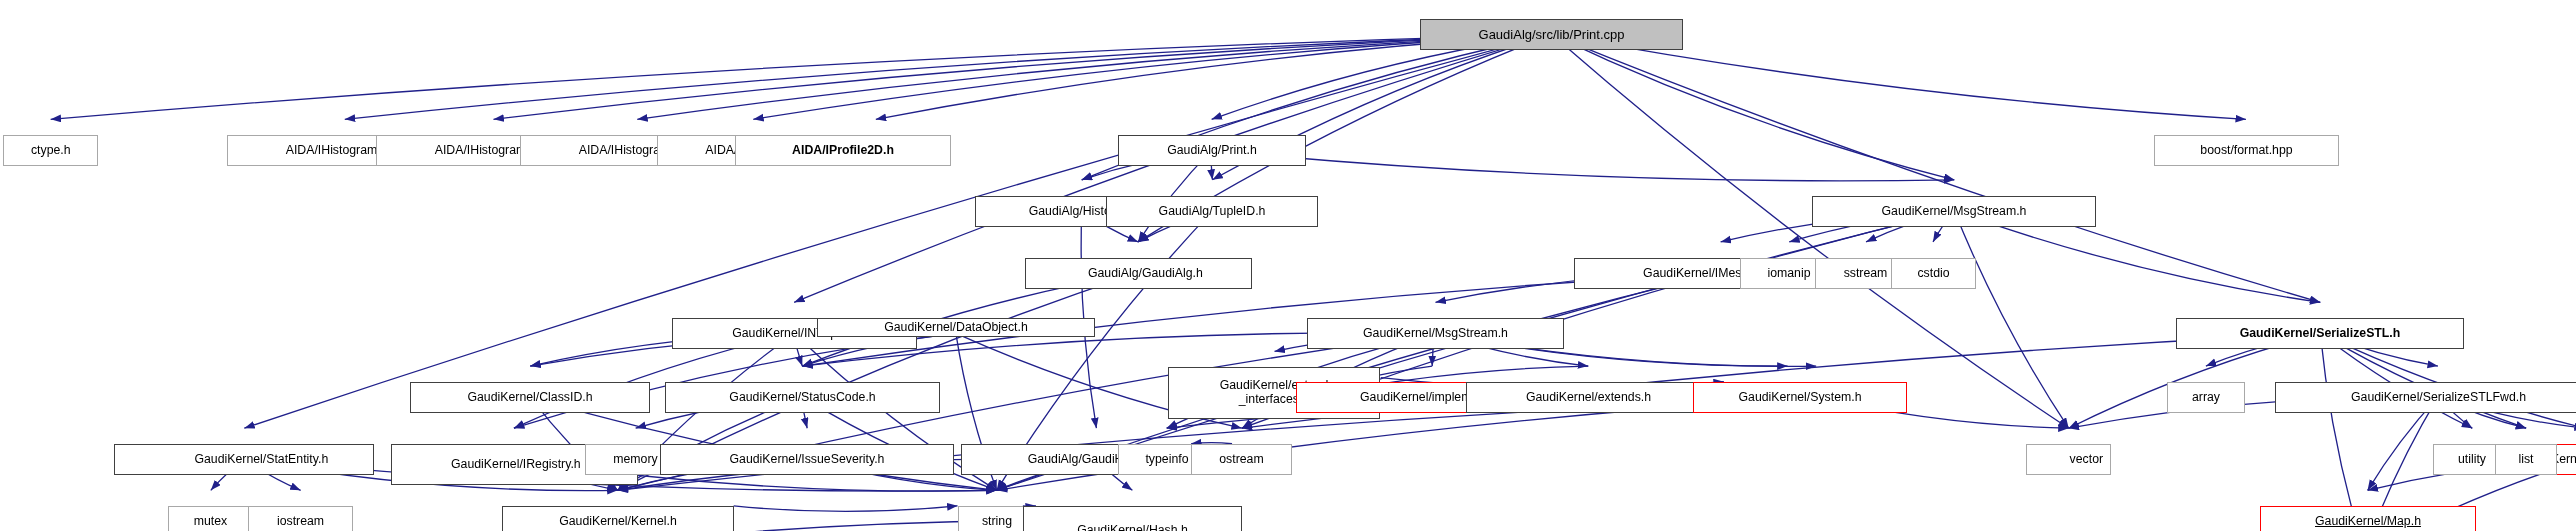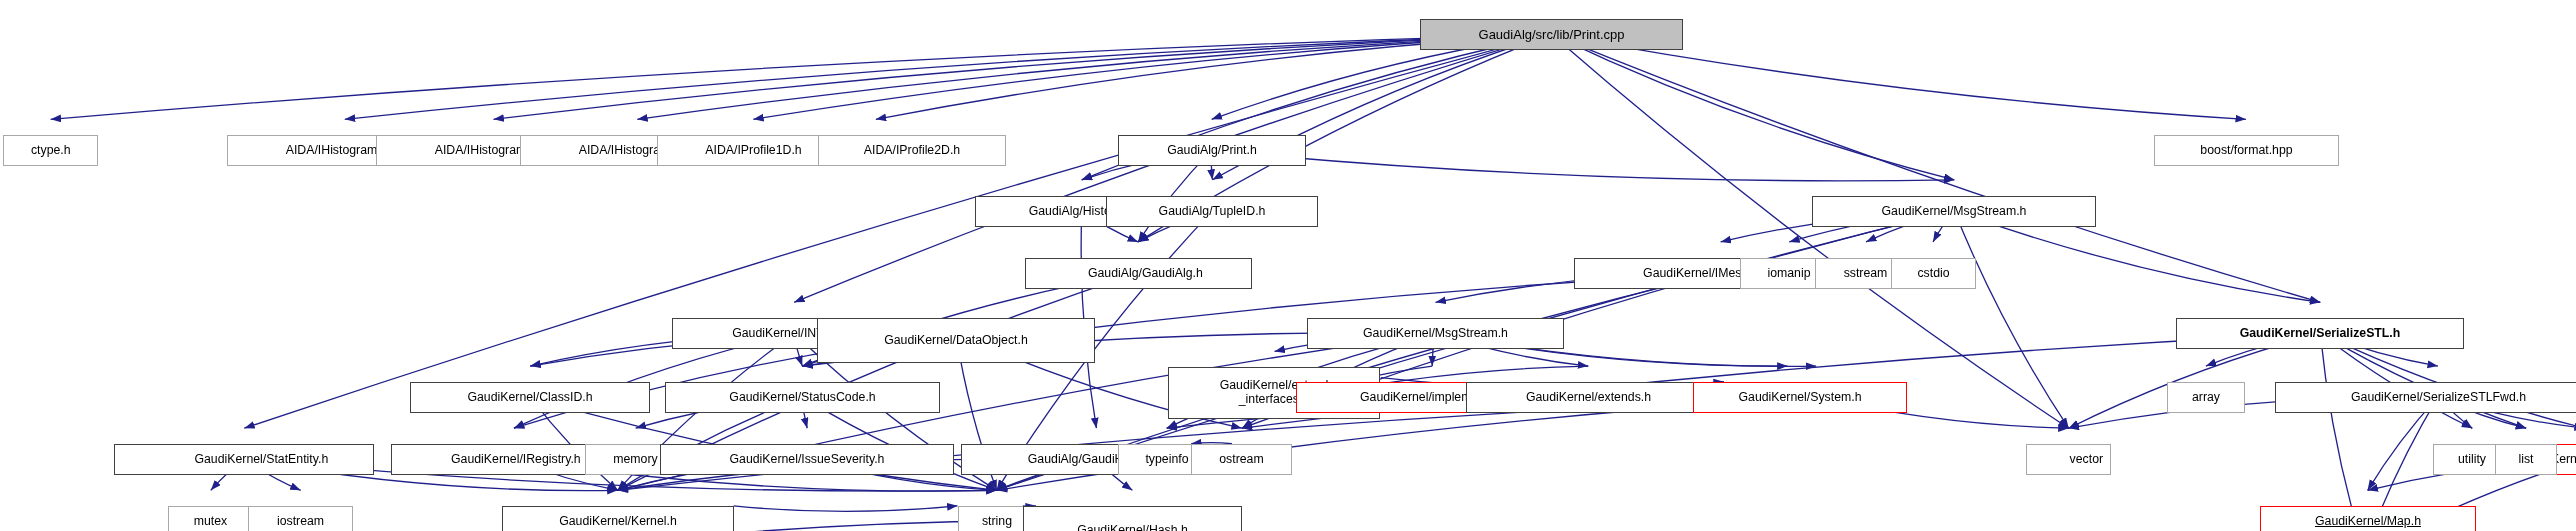--- a/index.html
+++ b/index.html
@@ -129,47 +129,47 @@
       <path d="M1753,448 Q1654.2,461.35 1560,494" fill="none" stroke="#20208a" stroke-width="1.6" marker-end="url(#ah)"></path>
       <path d="M1944,448 Q1749.7,451.8 1560,494" fill="none" stroke="#20208a" stroke-width="1.6" marker-end="url(#ah)"></path>
     </svg>
   <div id="nodes">
       <div class="node root" style="left: 1420px; top: 3.3px; width: 263px; height: 31px;"><span>GaudiAlg/src/lib/Print.cpp</span></div>
       <div class="node " style="left: 3.3px; top: 119px; width: 95px; height: 31px;"><span>ctype.h</span></div>
       <div class="node " style="left: 227px; top: 119px; width: 235px; height: 31px;"><span>AIDA/IHistogram1D.h</span></div>
       <div class="node " style="left: 376px; top: 119px; width: 235px; height: 31px;"><span>AIDA/IHistogram2D.h</span></div>
       <div class="node " style="left: 520px; top: 119px; width: 235px; height: 31px;"><span>AIDA/IHistogram3D.h</span></div>
       <div class="node " style="left: 657px; top: 119px; width: 193px; height: 31px;"><span>AIDA/IProfile1D.h</span></div>
-      <div class="node " style="left: 818px; top: 119px; width: 188px; height: 31px;"><span>AIDA/IProfile2D.h</span></div>
+      <div class="node " style="left: 735px; top: 119px; width: 216px; height: 31px; font-weight: bold;"><span>AIDA/IProfile2D.h</span></div>
       <div class="node hdr" style="left: 1118px; top: 119px; width: 188px; height: 31px;"><span>GaudiAlg/Print.h</span></div>
       <div class="node " style="left: 2154px; top: 119px; width: 185px; height: 31px;"><span>boost/format.hpp</span></div>
       <div class="node hdr" style="left: 975px; top: 180px; width: 212px; height: 31px;"><span>GaudiAlg/HistoID.h</span></div>
       <div class="node hdr" style="left: 1106px; top: 180px; width: 212px; height: 31px;"><span>GaudiAlg/TupleID.h</span></div>
       <div class="node hdr" style="left: 1812px; top: 180px; width: 284px; height: 31px;"><span>GaudiKernel/MsgStream.h</span></div>
       <div class="node hdr" style="left: 1025px; top: 242px; width: 227px; height: 31px; padding-left: 17px;"><span>GaudiAlg/GaudiAlg.h</span></div>
       <div class="node hdr" style="left: 1574px; top: 242px; width: 294px; height: 31px;"><span>GaudiKernel/IMessageSvc.h</span></div>
       <div class="node " style="left: 1740px; top: 242px; width: 98px; height: 31px;"><span>iomanip</span></div>
       <div class="node " style="left: 1815px; top: 242px; width: 101px; height: 31px;"><span>sstream</span></div>
       <div class="node " style="left: 1891px; top: 242px; width: 85px; height: 31px;"><span>cstdio</span></div>
       <div class="node hdr" style="left: 672px; top: 302px; width: 245px; height: 31px;"><span>GaudiKernel/INTuple.h</span></div>
-      <div class="node hdr" style="left: 817px; top: 302px; width: 278px; height: 45px;"><span>GaudiKernel/DataObject.h</span></div>
+      <div class="node hdr" style="left: 817px; top: 302px; width: 278px; height: 19px;"><span>GaudiKernel/DataObject.h</span></div>
       <div class="node hdr" style="left: 1307px; top: 302px; width: 257px; height: 31px;"><span>GaudiKernel/MsgStream.h</span></div>
       <div class="node hdr" style="left: 2176px; top: 302px; width: 288px; height: 31px; font-weight: bold;"><span>GaudiKernel/SerializeSTL.h</span></div>
       <div class="node hdr" style="left: 410px; top: 366px; width: 240px; height: 31px;"><span>GaudiKernel/ClassID.h</span></div>
       <div class="node hdr" style="left: 665px; top: 366px; width: 275px; height: 31px;"><span>GaudiKernel/StatusCode.h</span></div>
       <div class="node hdr two" style="left: 1168px; top: 351px; width: 212px; height: 52px;"><span>GaudiKernel/extend
 _interfaces.h</span></div>
       <div class="node red" style="left: 1296px; top: 366px; width: 273px; height: 31px;"><span>GaudiKernel/implements.h</span></div>
       <div class="node hdr" style="left: 1466px; top: 366px; width: 245px; height: 31px;"><span>GaudiKernel/extends.h</span></div>
       <div class="node " style="left: 1724px; top: 366px; width: 127px; height: 31px;"><span>type_traits</span></div>
       <div class="node red" style="left: 1693px; top: 366px; width: 214px; height: 31px;"><span>GaudiKernel/System.h</span></div>
       <div class="node " style="left: 2167px; top: 366px; width: 78px; height: 31px;"><span>array</span></div>
       <div class="node hdr" style="left: 2275px; top: 366px; width: 327px; height: 31px;"><span>GaudiKernel/SerializeSTLFwd.h</span></div>
       <div class="node hdr" style="left: 114px; top: 428px; width: 260px; height: 31px; padding-left: 38px;"><span>GaudiKernel/StatEntity.h</span></div>
-      <div class="node hdr" style="left: 391px; top: 428px; width: 247px; height: 31px; padding-left: 6px;"><span>GaudiKernel/IRegistry.h</span></div>
+      <div class="node hdr" style="left: 391px; top: 428px; width: 247px; height: 41px; padding-left: 6px;"><span>GaudiKernel/IRegistry.h</span></div>
       <div class="node " style="left: 585px; top: 428px; width: 101px; height: 31px;"><span>memory</span></div>
       <div class="node hdr" style="left: 660px; top: 428px; width: 294px; height: 31px;"><span>GaudiKernel/IssueSeverity.h</span></div>
       <div class="node hdr" style="left: 961px; top: 428px; width: 271px; height: 31px;"><span>GaudiAlg/GaudiHistoID.h</span></div>
       <div class="node " style="left: 1118px; top: 428px; width: 98px; height: 31px;"><span>typeinfo</span></div>
       <div class="node " style="left: 1191px; top: 428px; width: 101px; height: 31px;"><span>ostream</span></div>
       <div class="node " style="left: 2026px; top: 428px; width: 85px; height: 31px; padding-left: 39px;"><span>vector</span></div>
       <div class="node red" style="left: 2453px; top: 428px; width: 265px; height: 31px;"><span>GaudiKernel/HashMap.h</span></div>
       <div class="node " style="left: 2433px; top: 428px; width: 78px; height: 31px;"><span>utility</span></div>
       <div class="node " style="left: 2495px; top: 428px; width: 62px; height: 31px;"><span>list</span></div>
       <div class="node " style="left: 168px; top: 490px; width: 85px; height: 31px;"><span>mutex</span></div>

